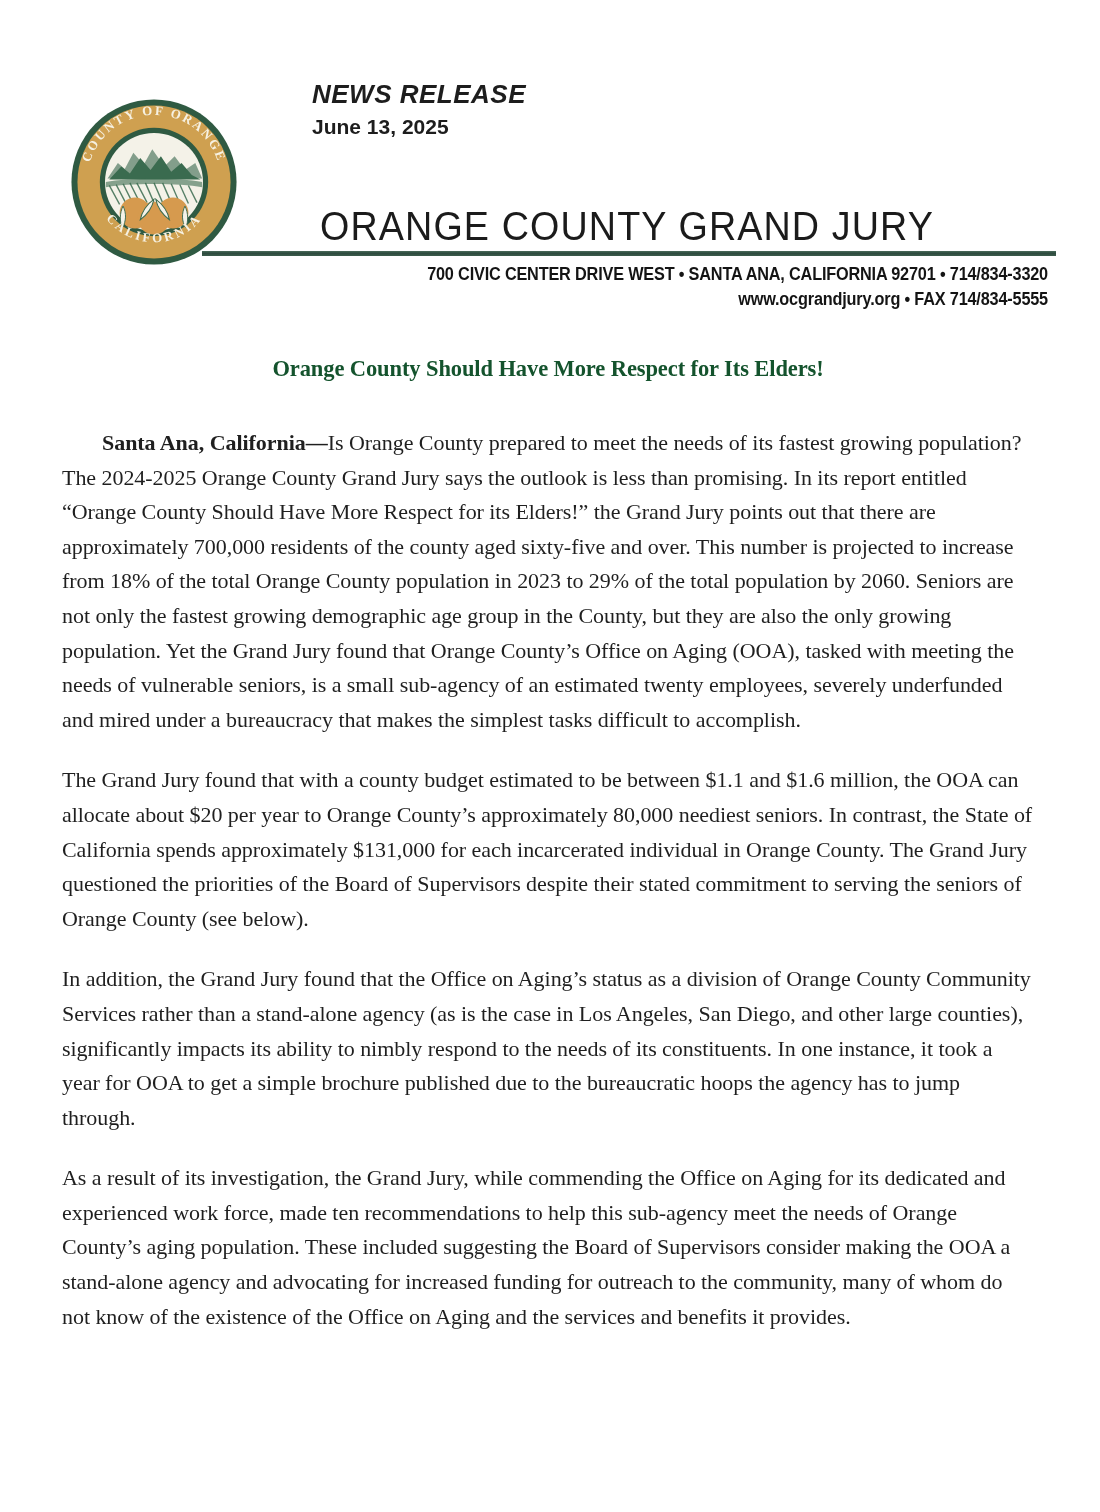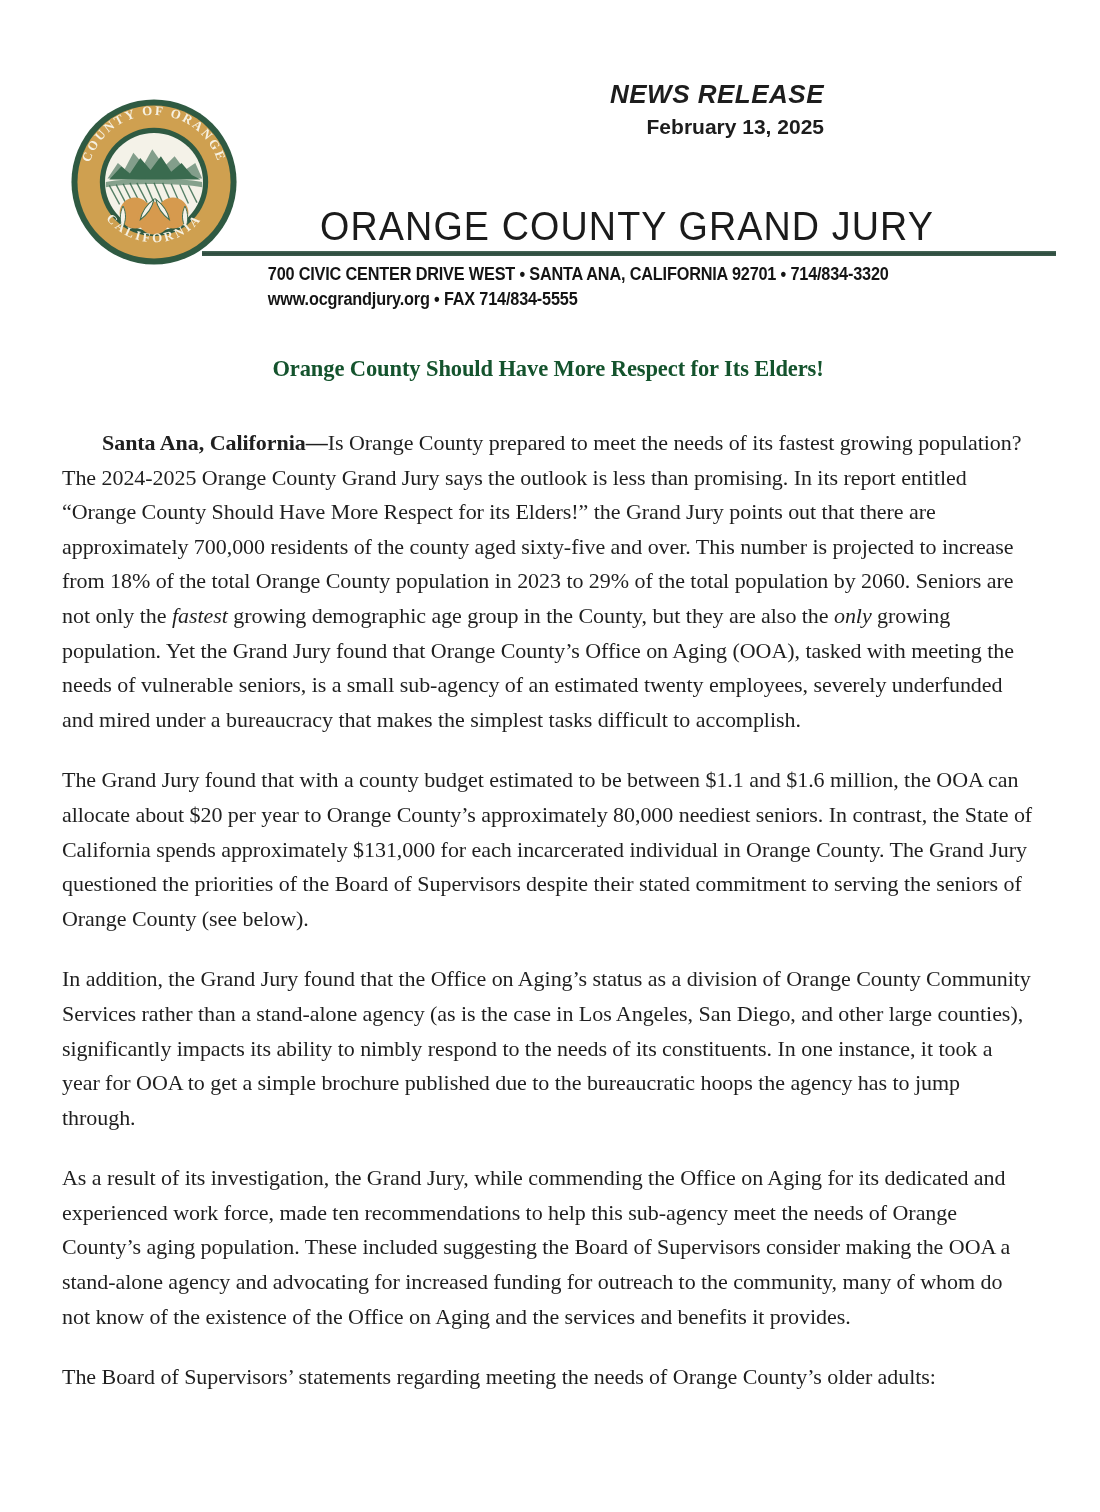--- a/index.html
+++ b/index.html
@@ -30,24 +30,24 @@
     position: absolute;
     left: 68px;
     top: 96px;
     width: 172px;
     height: 172px;
   }
   .seal-svg { display:block; width: 172px; height: 172px; }
 
   .news-release-block {
     position: absolute;
-    left: 304px;
+    left: 312px;
     top: 80px;
     width: 520px;
-    text-align: right;
+    text-align: left;
   }
   .news-release {
     font-family: "Liberation Sans", "DejaVu Sans", sans-serif;
     font-style: italic;
     font-weight: bold;
     font-size: 26px;
     letter-spacing: 0.5px;
     color: #1d1d1d;
     margin: 0;
     line-height: 1.15;
@@ -80,24 +80,24 @@
     position: absolute;
     left: 202px;
     top: 251px;
     width: 854px;
     height: 5px;
     background: linear-gradient(to bottom, #4a6b5a 0%, #2d4a3e 45%, #3d5c4d 100%);
   }
 
   .addr-block {
     position: absolute;
-    left: 208px;
+    left: 194px;
     top: 262px;
     width: 854px;
-    text-align: left;
+    text-align: right;
     font-family: "Liberation Sans", "DejaVu Sans", sans-serif;
     font-weight: bold;
     font-size: 17.5px;
     color: #141414;
     letter-spacing: -0.2px;
     line-height: 1.42;
   }
   .addr-line { transform: scaleX(0.93); transform-origin: right center; }
 
   
@@ -121,21 +121,21 @@
   p.para {
     font-size: 22px;
     line-height: 34.6px;
     color: #1f1f1f;
     margin: 0 0 26px 0;
     text-align: left;
     letter-spacing: -0.05px;
   }
   p.para:last-child { margin-bottom: 0; }
   .lead { font-weight: bold; margin-left: 40px; }
-  .ital { font-style: italic; }
+  .ital { }
 </style>
 </head>
 <body>
 
 <div class="page">
 
   <div class="letterhead">
 
     <div class="seal-wrap">
       <svg class="seal-svg" viewBox="0 0 200 200" xmlns="http://www.w3.org/2000/svg" aria-hidden="true">
@@ -183,38 +183,37 @@
           <textPath href="#arcTop" startOffset="50%" text-anchor="middle">COUNTY OF ORANGE</textPath>
         </text>
         <text font-family="Liberation Serif, serif" font-size="15" font-weight="bold" fill="#f6f1e2" letter-spacing="3.2">
           <textPath href="#arcBot" startOffset="50%" text-anchor="middle">CALIFORNIA</textPath>
         </text>
       </svg>
     </div>
 
     <div class="news-release-block">
       <div class="news-release">NEWS RELEASE</div>
-      <div class="release-date">February 13, 2025</div>
+      <div class="release-date">June 13, 2025</div>
     </div>
 
     <div class="org-title">ORANGE COUNTY GRAND JURY</div>
 
     <div class="green-rule"></div>
 
     <div class="addr-block">
       <div class="addr-line">700 CIVIC CENTER DRIVE WEST • SANTA ANA, CALIFORNIA 92701 • 714/834-3320</div>
       <div class="addr-line">www.ocgrandjury.org • FAX 714/834-5555</div>
     </div>
   </div>
 
   <div class="body-wrap">
     <h1 class="headline">Orange County Should Have More Respect for Its Elders!</h1>
 
     <div id="paragraphs">
         <p class="para"><span class="lead">Santa Ana, California—</span><span>Is Orange County prepared to meet the needs of its fastest growing population? The 2024-2025 Orange County Grand Jury says the outlook is less than promising. In its report entitled “Orange County Should Have More Respect for its Elders!” the Grand Jury points out that there are approximately 700,000 residents of the county aged sixty-five and over. This number is projected to increase from 18% of the total Orange County population in 2023 to 29% of the total population by 2060. Seniors are not only the </span><span class="ital">fastest</span><span> growing demographic age group in the County, but they are also the </span><span class="ital">only</span><span> growing population. Yet the Grand Jury found that Orange County’s Office on Aging (OOA), tasked with meeting the needs of vulnerable seniors, is a small sub-agency of an estimated twenty employees, severely underfunded and mired under a bureaucracy that makes the simplest tasks difficult to accomplish.</span></p>
         <p class="para"><span>The Grand Jury found that with a county budget estimated to be between $1.1 and $1.6 million, the OOA can allocate about $20 per year to Orange County’s approximately 80,000 neediest seniors. In contrast, the State of California spends approximately $131,000 for each incarcerated individual in Orange County. The Grand Jury questioned the priorities of the Board of Supervisors despite their stated commitment to serving the seniors of Orange County (see below).</span></p>
         <p class="para"><span>In addition, the Grand Jury found that the Office on Aging’s status as a division of Orange County Community Services rather than a stand-alone agency (as is the case in Los Angeles, San Diego, and other large counties), significantly impacts its ability to nimbly respond to the needs of its constituents. In one instance, it took a year for OOA to get a simple brochure published due to the bureaucratic hoops the agency has to jump through.</span></p>
         <p class="para"><span>As a result of its investigation, the Grand Jury, while commending the Office on Aging for its dedicated and experienced work force, made ten recommendations to help this sub-agency meet the needs of Orange County’s aging population. These included suggesting the Board of Supervisors consider making the OOA a stand-alone agency and advocating for increased funding for outreach to the community, many of whom do not know of the existence of the Office on Aging and the services and benefits it provides.</span></p>
-        <p class="para"><span>The Board of Supervisors’ statements regarding meeting the needs of Orange County’s older adults:</span></p>
       </div>
   </div>
 
 </div>
 
 </body></html>

